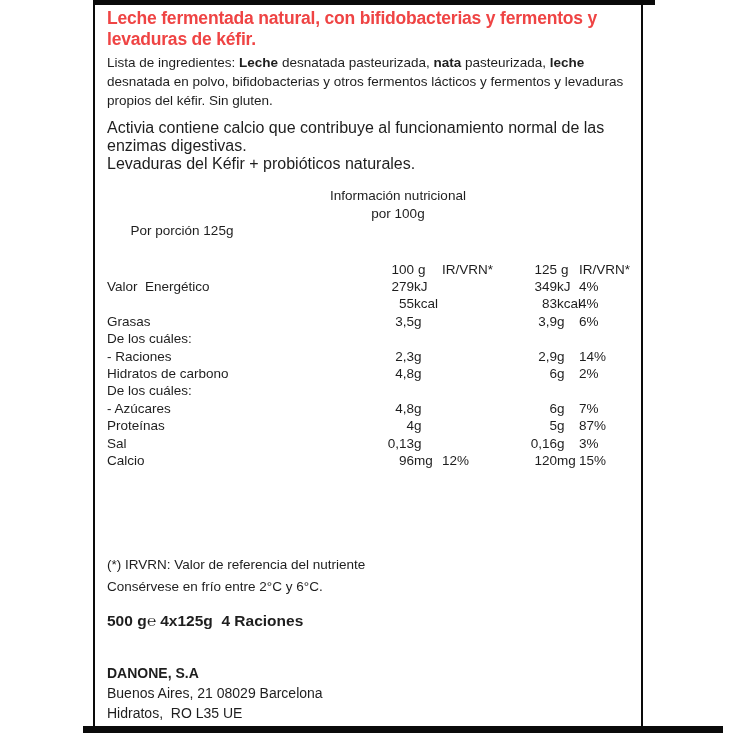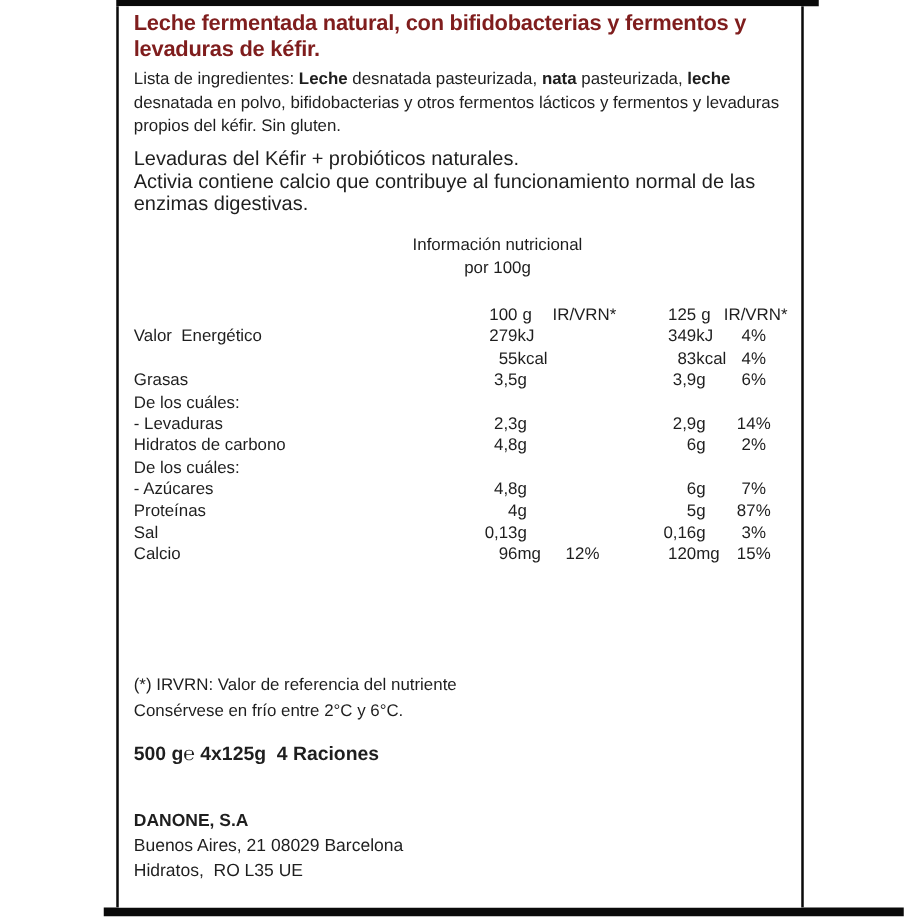--- a/index.html
+++ b/index.html
@@ -15,34 +15,34 @@
   .bottom-bar { position:absolute; left:83px; top:726px; width:640px; height:7px; background:#0a0a0a; }
   .label-box  {
     position:absolute; left:93px; top:5px; width:550px; height:721px;
     background:#fff;
     border-left:2px solid #0a0a0a; border-right:2px solid #0a0a0a;
     padding:0 6px 0 12px;
   }
   p, div, h1, table { margin:0; }
   .title {
     margin-top:3px; font-size:17.5px; font-weight:bold; line-height:21px;
-    letter-spacing:-0.2px; color:#7f1d1d; white-space:nowrap;
+    letter-spacing:-0.2px; color:#ef4444; white-space:nowrap;
   }
   .ingredients { margin-top:3px; font-size:13.5px; line-height:19px; max-width:530px; }
   .claims      { margin-top:9px; font-size:13.5px; line-height:19px; max-width:530px; }
   .grp-row { display:flex; margin-top:14px; font-size:13.5px; line-height:17.5px;flex-direction:column; }
   .grp1 { margin-left:207px; width:168px; text-align:center; }
   .grp2 { margin-left:16px;  width:118px; text-align:center; }
   table.nut { margin-top:21px; border-collapse:collapse; table-layout:fixed; width:520px; font-size:13.5px; }
   table.nut td { padding:0; line-height:17.4px; height:17.4px; vertical-align:top; }
   td.lbl  { white-space:pre; }
   td.ind  { padding-left:8px; }
   td.num  { text-align:right; }
   td.unit { text-align:left; }
-  td.ir   { text-align:center; }
+  td.ir   { text-align:left; }
   tr.sub td.unit { padding-left:4px; }
   .footnote1 { margin-top:87px; font-size:13.5px; line-height:17.5px; }
   .footnote2 { margin-top:4px;  font-size:13.5px; line-height:17.5px; }
   .net  { margin-top:17px; font-size:15.5px; font-weight:bold; white-space:pre-wrap; }
   .company { margin-top:33px; font-size:14px; line-height:20px; }
   .company .name { font-weight:bold; }
   .pre { white-space:pre-wrap; }
 </style>
 </head>
 <body>
@@ -54,29 +54,30 @@
 
   <h1 class="title">
     <div>Leche fermentada natural, con bifidobacterias y fermentos y</div>
     <div>levaduras de kéfir.</div>
   </h1>
 
   <p class="ingredients"><span>Lista de ingredientes: </span><b>Leche</b><span> desnatada pasteurizada, </span><b>nata</b><span> pasteurizada, </span><b>leche</b><span> desnatada en polvo, bifidobacterias y otros fermentos lácticos y fermentos y levaduras propios del kéfir. Sin gluten.</span></p>
 
   <p class="claims">
     </p>
+    <div>Activia contiene calcio que contribuye al funcionamiento normal de las enzimas digestivas.</div>
     <div>Levaduras del Kéfir + probióticos naturales.</div>
-    <div>Activia contiene calcio que contribuye al funcionamiento normal de las enzimas digestivas.</div>
   <p></p>
 
   <div class="grp-row">
     <div class="grp1">
       <div>Información nutricional</div>
       <div>por 100g</div>
     </div>
+    <div class="grp2">Por porción 125g</div>
   </div>
 
   <table class="nut">
     <colgroup>
       <col style="width:255px">
         <col style="width:52px">
         <col style="width:28px">
         <col style="width:48px">
       <col style="width:67px">
         <col style="width:22px">
@@ -122,21 +123,21 @@
     <tr>
       <td class="lbl ind">De los cuáles:</td>
       <td class="num"></td>
       <td class="unit"></td>
       <td class="ir"></td>
       <td class="num"></td>
       <td class="unit"></td>
       <td class="ir"></td>
     </tr>
     <tr>
-      <td class="lbl ind">- Levaduras</td>
+      <td class="lbl ind">- Raciones</td>
       <td class="num">2,3</td>
       <td class="unit">g</td>
       <td class="ir"></td>
       <td class="num">2,9</td>
       <td class="unit">g</td>
       <td class="ir">14%</td>
     </tr>
     <tr>
       <td class="lbl">Hidratos de carbono</td>
       <td class="num">4,8</td>

